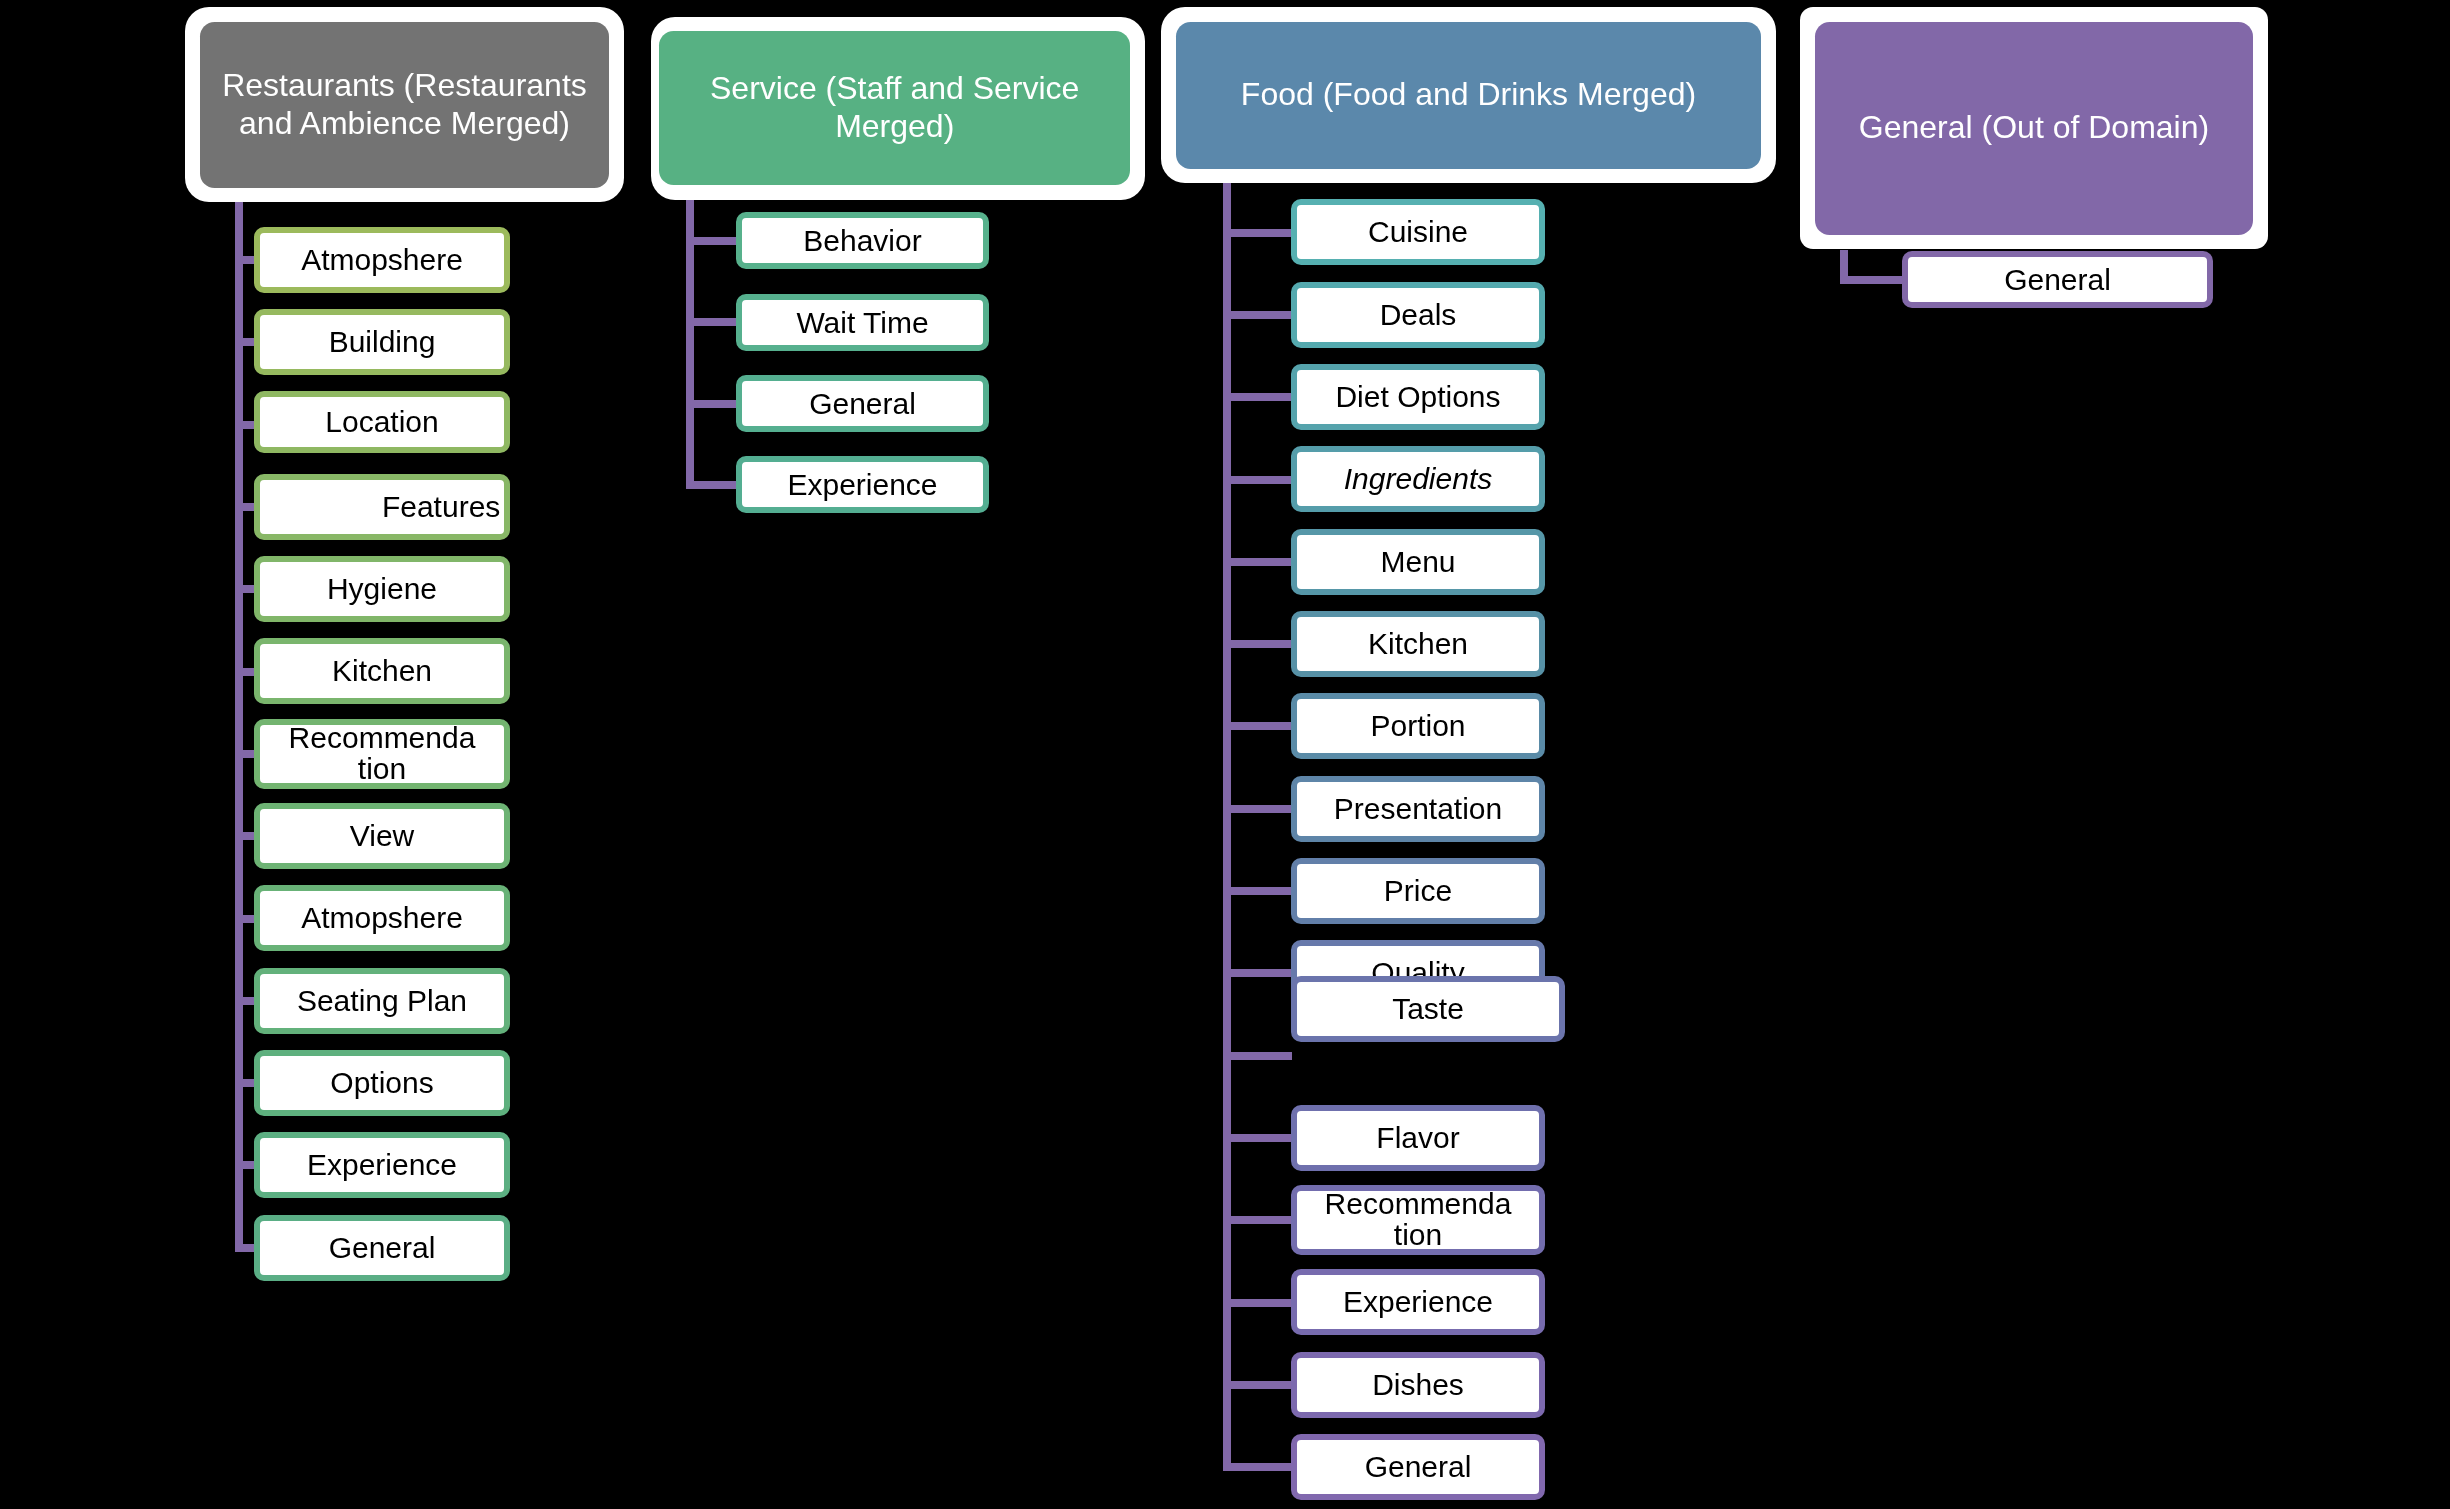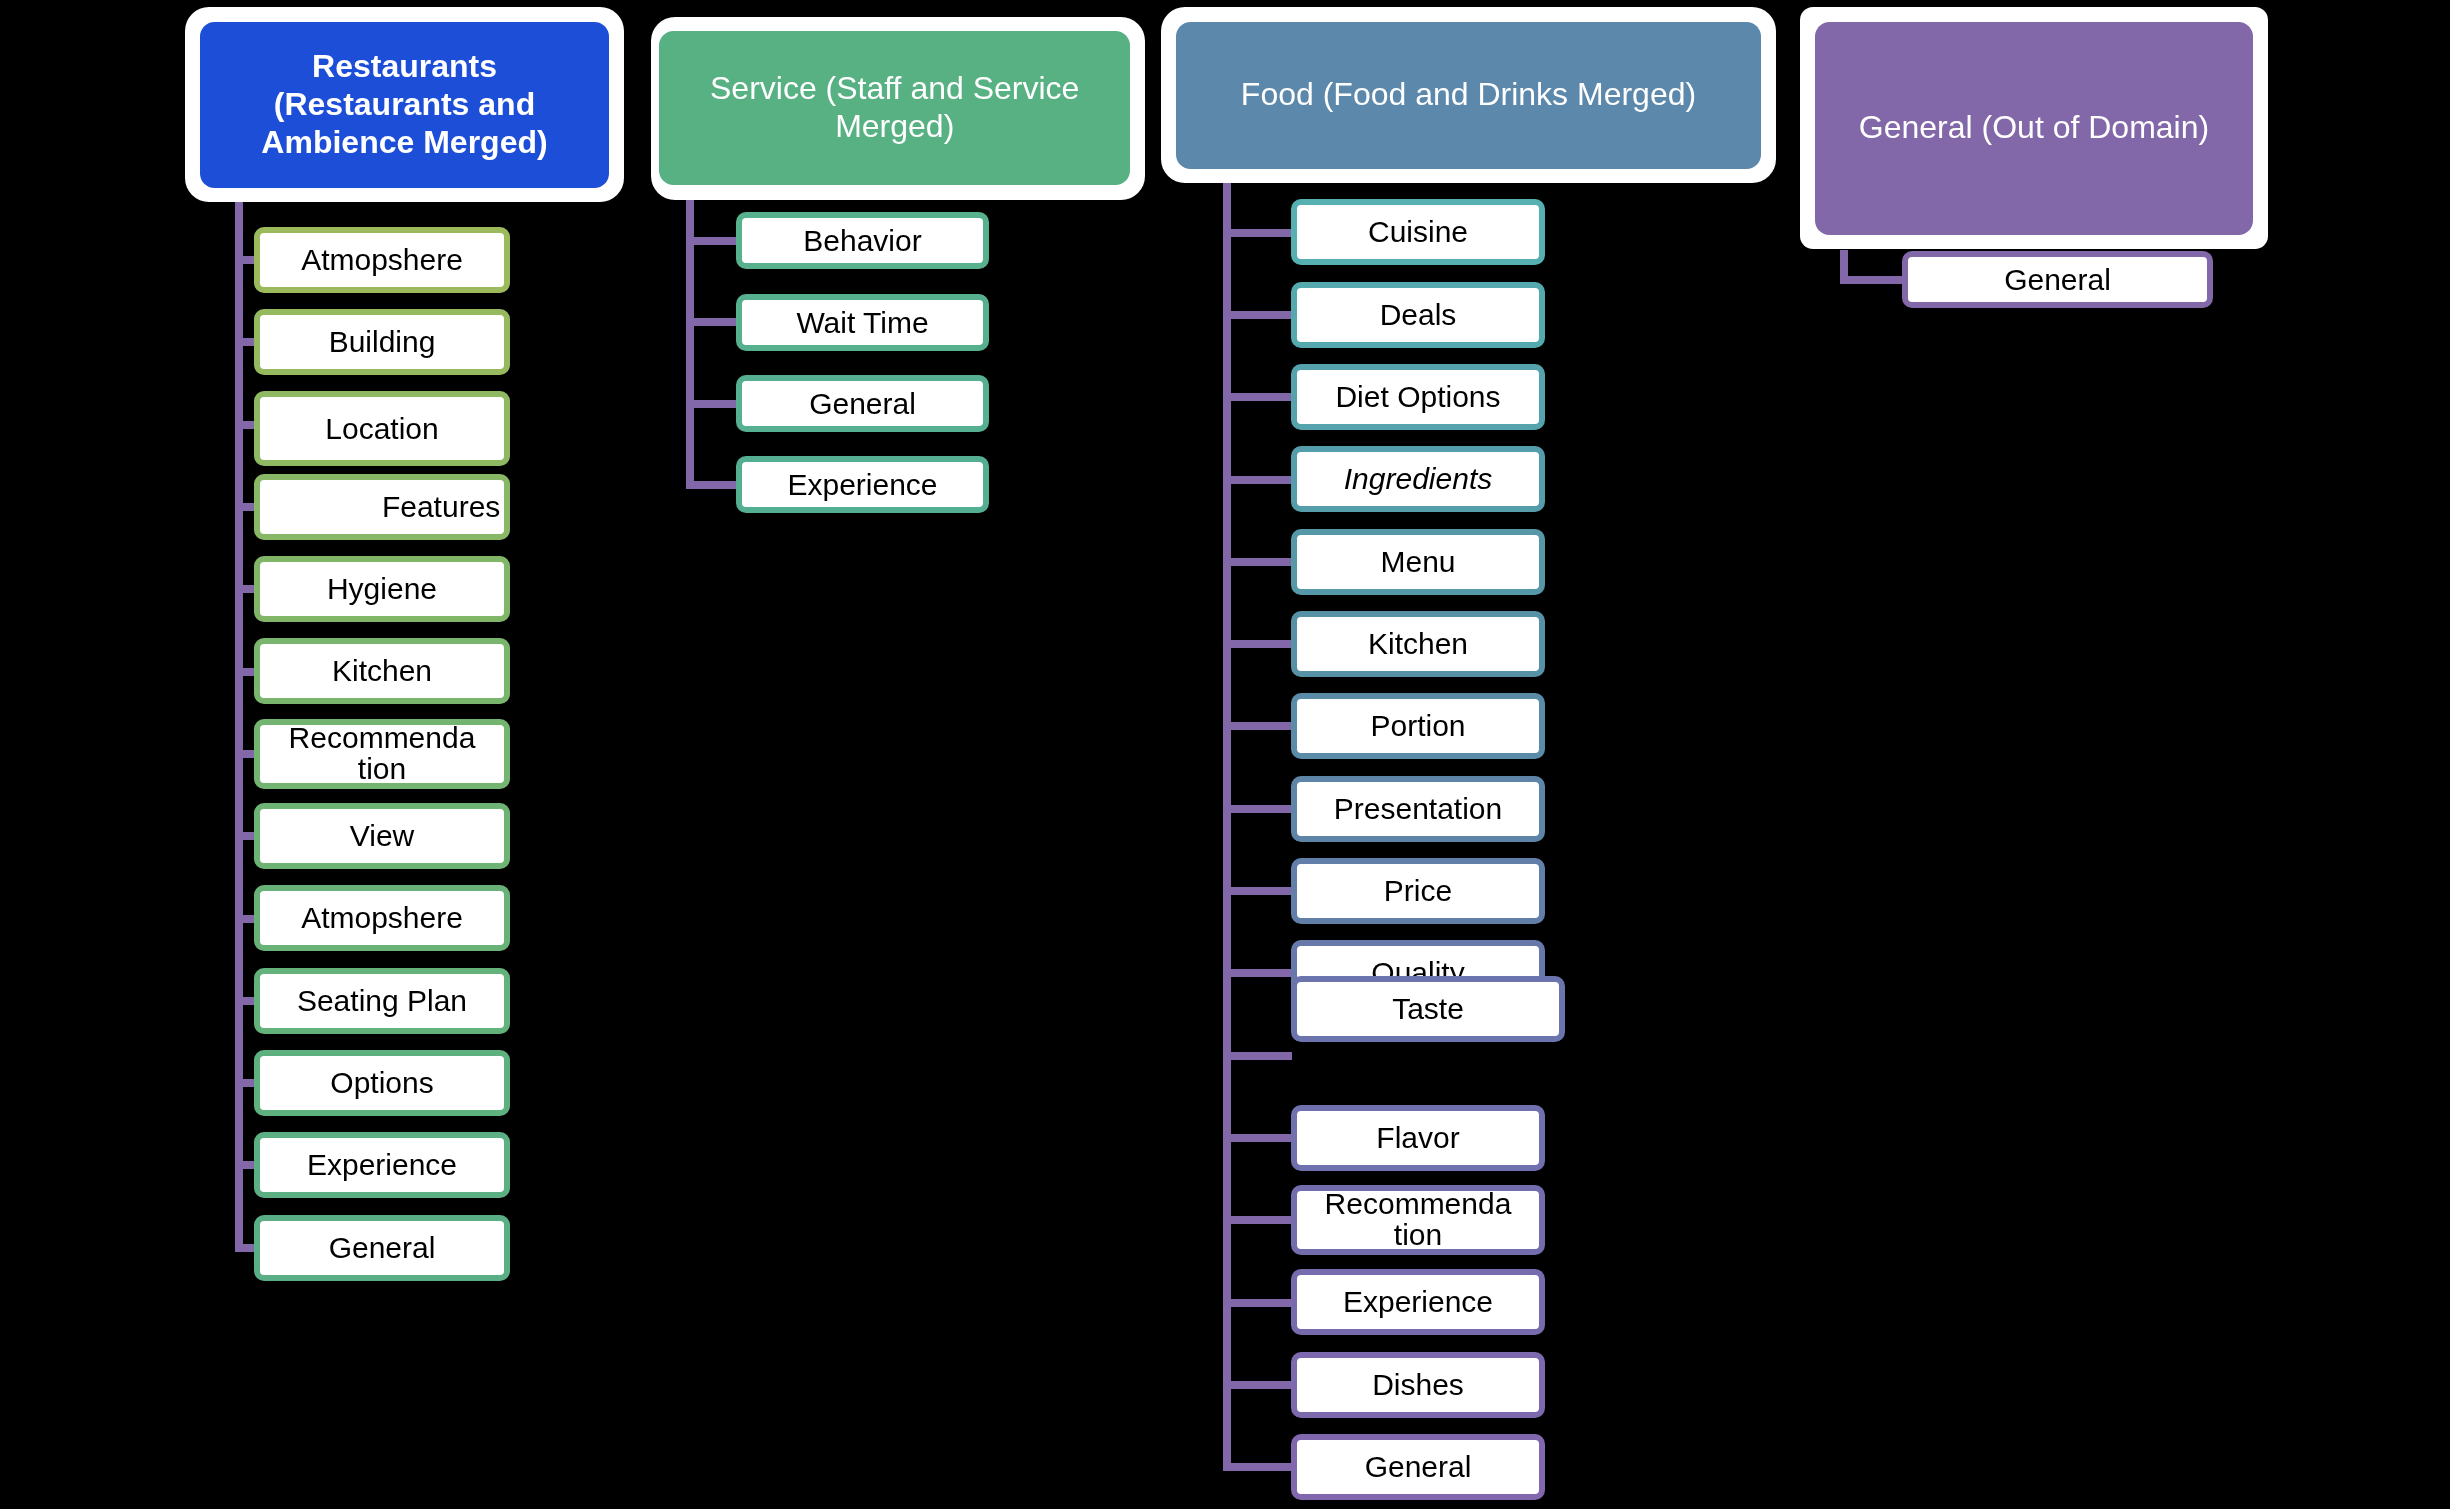--- a/index.html
+++ b/index.html
@@ -88,29 +88,29 @@
     background: #8268a8;
     height: 8.2px;
     z-index: 2;
   }
 </style>
 </head>
 <body>
 
 <div id="canvas">
     <div class="root-node" style="left: 185px; top: 7.3px; width: 439px; height: 195px; background: rgb(255, 255, 255);">
-      <div class="root-inner" style="background: #1d4ed8; color: rgb(255, 255, 255); font-weight: bold;">Restaurants (Restaurants and Ambience Merged)</div>
+      <div class="root-inner" style="background: #737373; color: rgb(255, 255, 255);">Restaurants (Restaurants and Ambience Merged)</div>
     </div>
     <div class="leaf-node" style="left: 254px; top: 227px; width: 256px; height: 66px; border-color: rgb(156, 186, 92);">
       <span class="leaf-label">Atmopshere</span>
     </div>
     <div class="leaf-node" style="left: 254px; top: 309px; width: 256px; height: 66px; border-color: rgb(150, 185, 95);">
       <span class="leaf-label">Building</span>
     </div>
-    <div class="leaf-node" style="left: 254px; top: 391px; width: 256px; height: 75px; border-color: rgb(143, 184, 98);">
+    <div class="leaf-node" style="left: 254px; top: 391px; width: 256px; height: 62px; border-color: rgb(143, 184, 98);">
       <span class="leaf-label">Location</span>
     </div>
     <div class="leaf-node" style="left: 254px; top: 474px; width: 256px; height: 66px; border-color: rgb(136, 183, 102); text-align: right;">
       <span class="leaf-label">Features</span>
     </div>
     <div class="leaf-node" style="left: 254px; top: 556px; width: 256px; height: 66px; border-color: rgb(129, 182, 105);">
       <span class="leaf-label">Hygiene</span>
     </div>
     <div class="leaf-node" style="left: 254px; top: 638px; width: 256px; height: 66px; border-color: rgb(122, 181, 109);">
       <span class="leaf-label">Kitchen</span>

